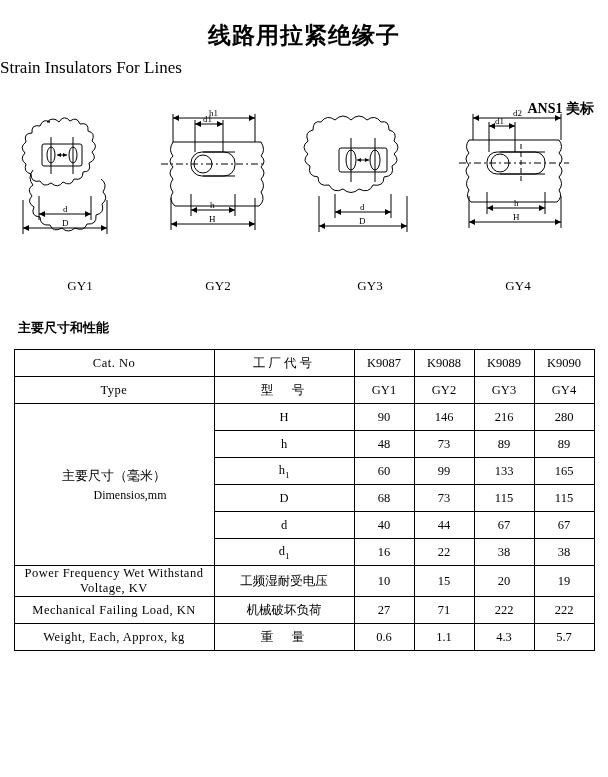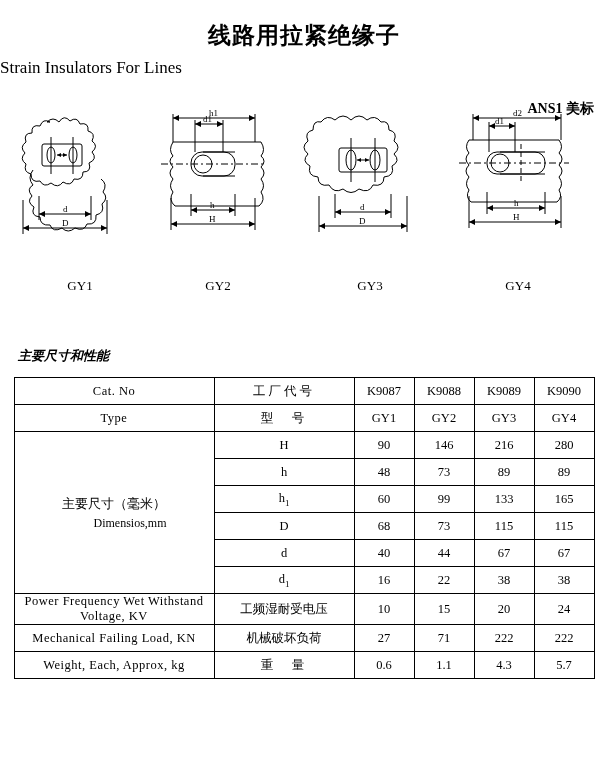--- a/index.html
+++ b/index.html
@@ -63,23 +63,21 @@
     margin-top: 14px;
   }
   #fig1 { left: 5px; }
   #fig2 { left: 143px; }
   #fig3 { left: 295px; }
   #fig4 { left: 443px; }
 
   
   .table-head-row {
     position: relative;
-    margin-top: 28px;
     height: 22px;
-    font-style: italic;
   }
   .head-cn {
     position: absolute;
     left: 18px;
     top: 0;
     font-family: "DejaVu Sans", sans-serif;
     font-weight: bold;
     font-size: 13px;
   }
   .head-en {
@@ -406,21 +404,21 @@
         <td>38</td>
         <td>38</td>
       </tr>
 
       <tr>
         <td class="label-left pf-label">Power Frequency Wet Withstand Voltage, KV</td>
         <td class="cn-col-tight">工频湿耐受电压</td>
         <td>10</td>
         <td>15</td>
         <td>20</td>
-        <td>24</td>
+        <td>19</td>
       </tr>
 
       <tr>
         <td class="label-left">Mechanical Failing Load, KN</td>
         <td class="cn-col-tight">机械破坏负荷</td>
         <td>27</td>
         <td>71</td>
         <td>222</td>
         <td>222</td>
       </tr>

